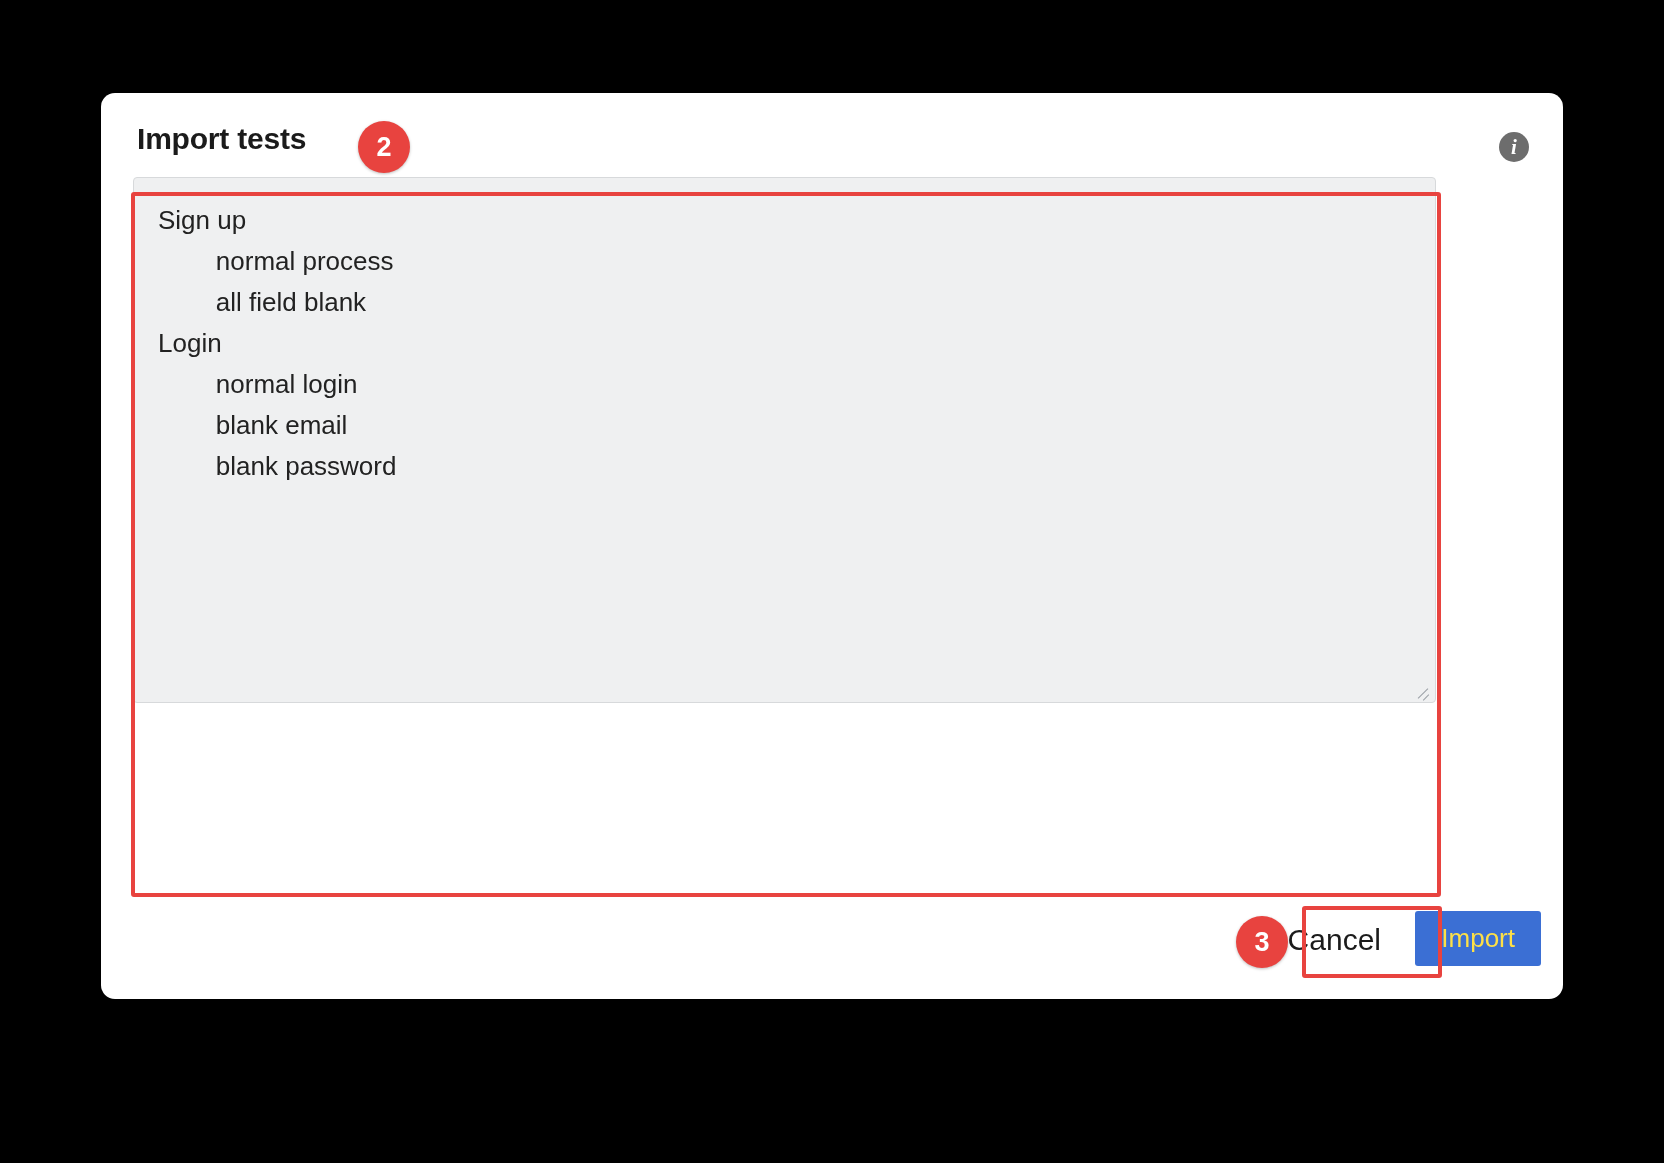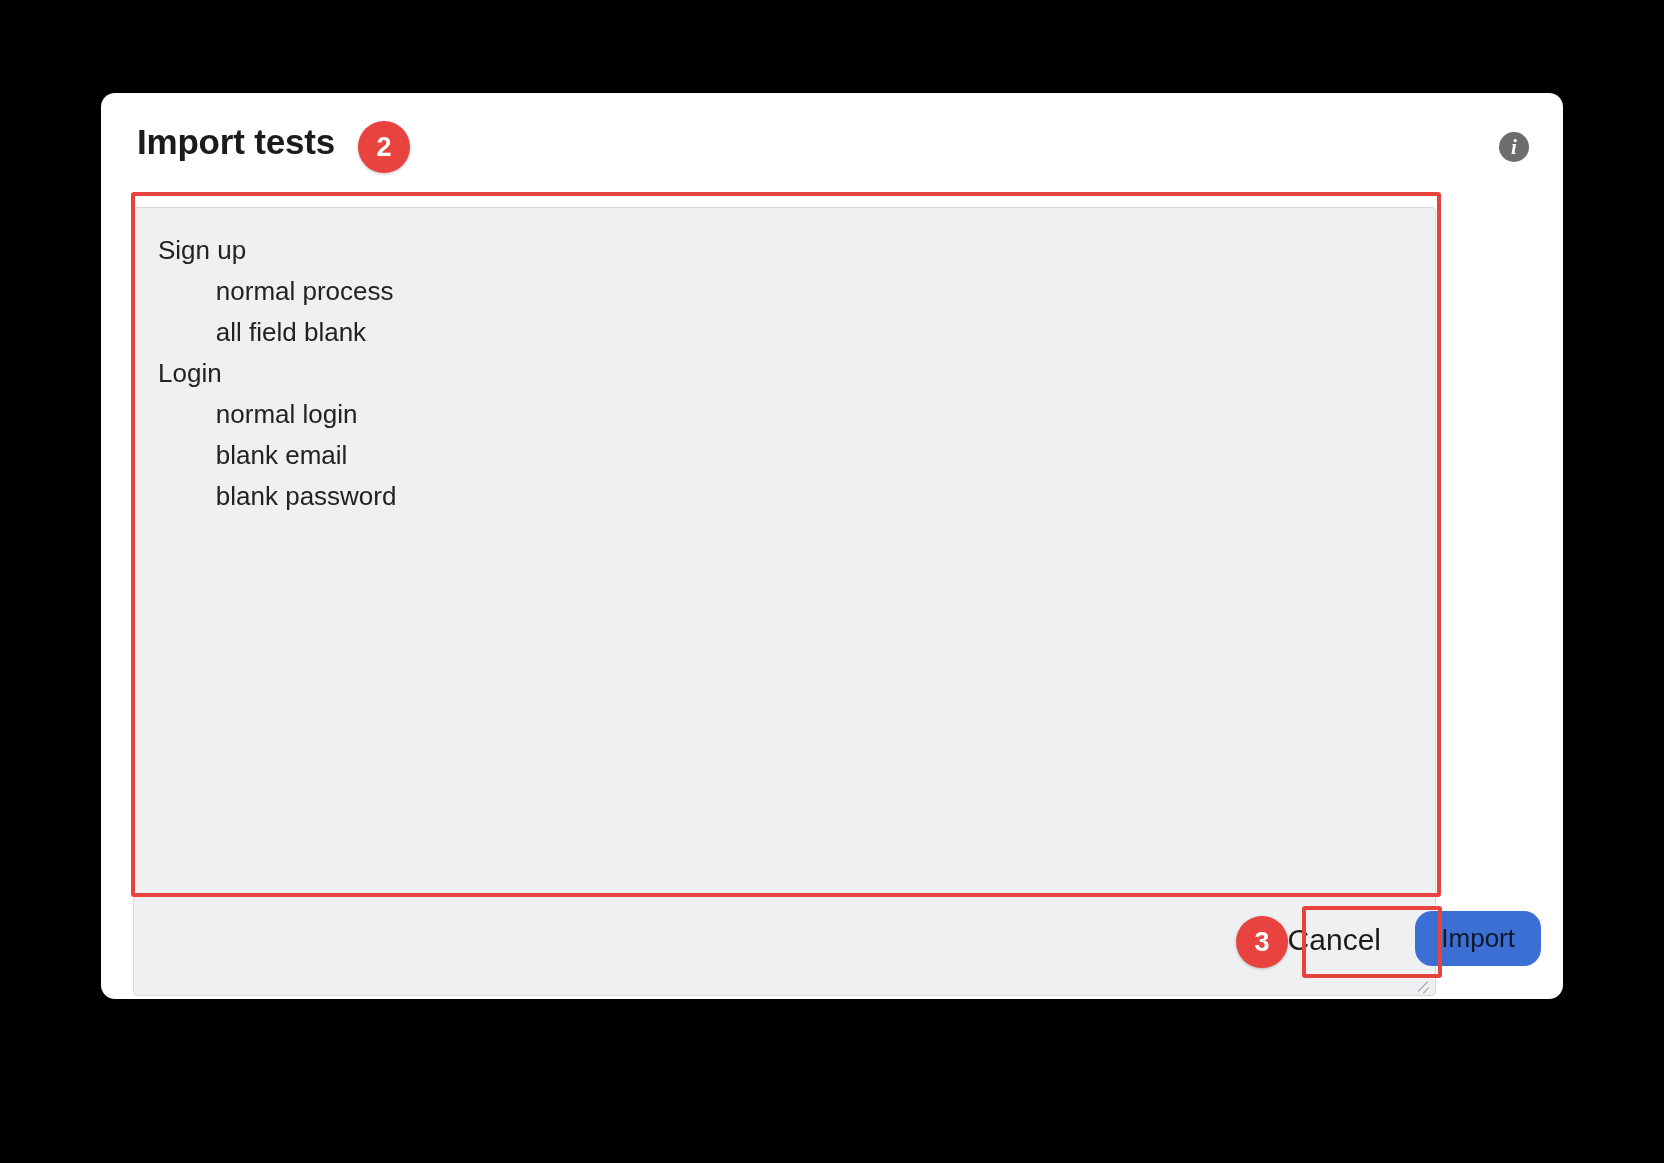--- a/index.html
+++ b/index.html
@@ -37,21 +37,21 @@
     left: 0;
     top: 0;
     right: 0;
     height: 110px;
   }
 
   .modal-title {
     position: absolute;
     left: 36px;
     top: 29px;
-    font-size: 35px;
+    font-size: 30px;
     font-weight: bold;
     color: #1b1b1b;
     letter-spacing: -0.2px;
     white-space: nowrap;
   }
 
   .info-icon {
     position: absolute;
     right: 34px;
     top: 39px;
@@ -68,23 +68,23 @@
     align-items: center;
     justify-content: center;
     line-height: 1;
     cursor: pointer;
   }
 
   
   .textarea-wrap {
     position: absolute;
     left: 32px;
-    top: 114px;
+    top: 84px;
     width: 1303px;
-    height: 789px;
+    height: 526px;
   }
 
   .tests-textarea {
     width: 100%;
     height: 100%;
     box-sizing: border-box;
     background: #eff0f1;
     border: 1px solid #d7d9db;
     border-radius: 4px;
     resize: none;
@@ -143,23 +143,23 @@
     padding: 8px 6px;
     cursor: pointer;
     font-family: "Liberation Sans", sans-serif;
   }
 
   .import-button {
     position: absolute;
     right: 22px;
     top: 12px;
     background: #3b6fd4;
-    color: #0f172a;
+    color: #fde047;
     border: none;
-    border-radius: 17px;
+    border-radius: 3px;
     font-size: 26px;
     font-family: "Liberation Sans", sans-serif;
     padding: 12px 26px;
     cursor: pointer;
   }
 
   
   .hl {
     position: absolute;
     border: 4px solid #e8433f;

